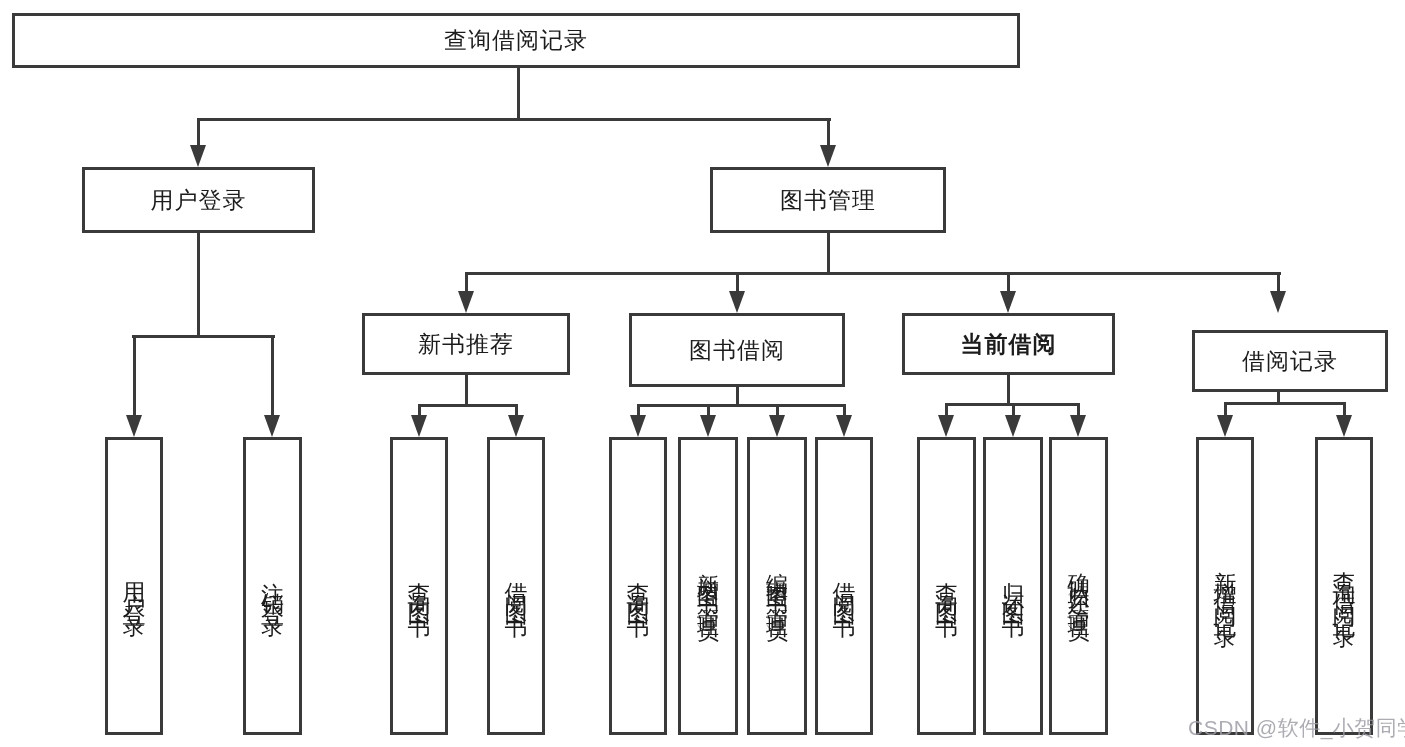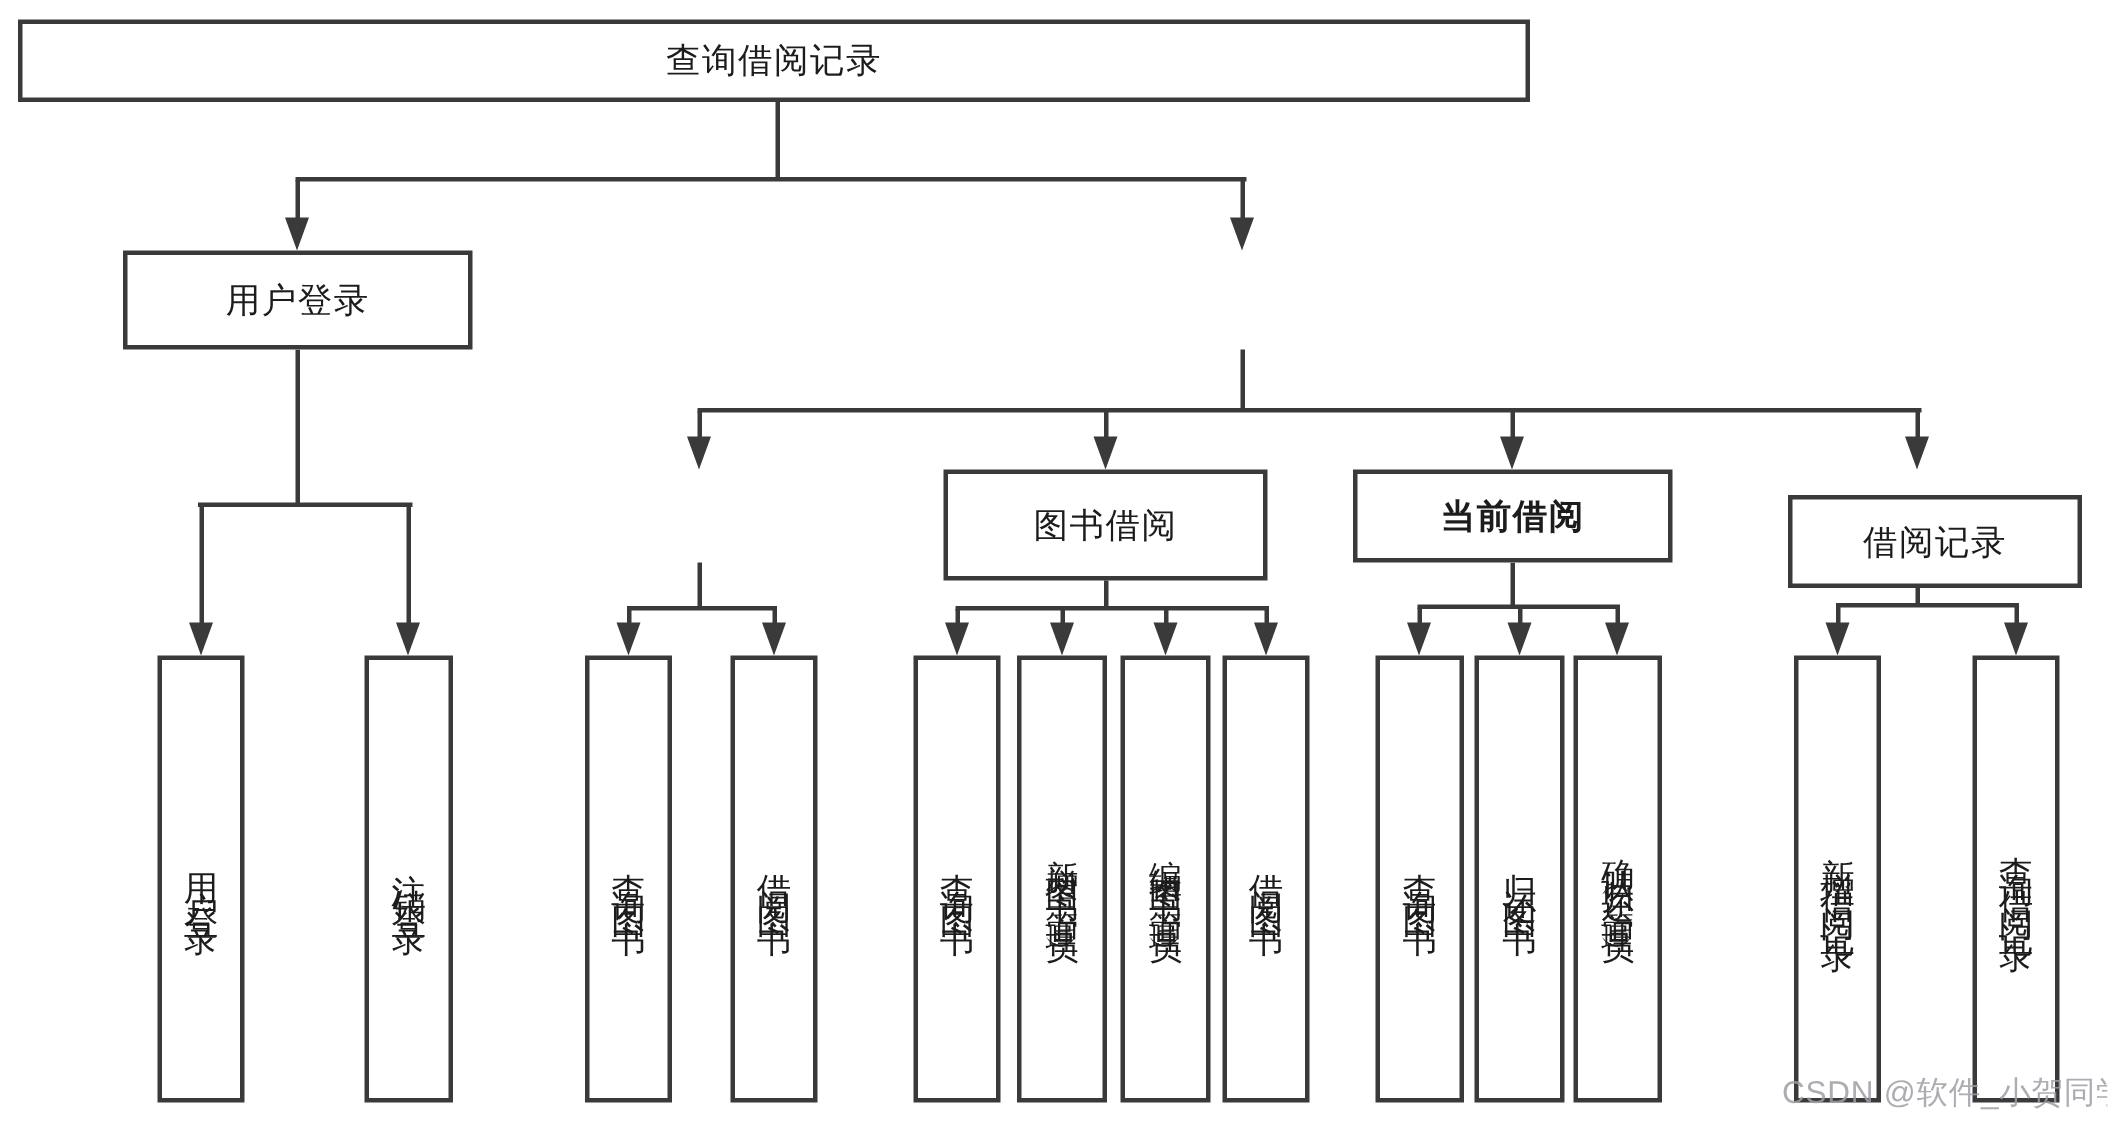--- a/index.html
+++ b/index.html
@@ -113,21 +113,23 @@
   <div class="vline" style="left:1277px;top:375px;width:3px;height:29px;"></div>
   <div class="hline" style="left:1224px;top:402px;width:122px;height:3px;"></div>
   <div class="vline" style="left:1224px;top:404px;width:3px;height:13px;"></div>
   <div class="vline" style="left:1343px;top:404px;width:3px;height:13px;"></div>
   <div class="arrow" style="left:1217px;top:415px;"></div>
   <div class="arrow" style="left:1336px;top:415px;"></div>
 
   <div class="box" style="left:12px;top:13px;width:1008px;height:55px;">查询借阅记录</div>
 
   <div class="box" style="left:82px;top:167px;width:233px;height:66px;">用户登录</div>
+  <div class="box" style="left:710px;top:167px;width:236px;height:66px;">图书管理</div>
 
+  <div class="box" style="left:362px;top:313px;width:208px;height:62px;">新书推荐</div>
   <div class="box" style="left:629px;top:313px;width:216px;height:74px;">图书借阅</div>
   <div class="box" style="left:902px;top:313px;width:213px;height:62px;font-weight:bold;">当前借阅</div>
   <div class="box" style="left:1172px;top:330px;width:196px;height:62px;margin-left:20px;">借阅记录</div>
 
   <div class="box vbox" style="left:105px;top:437px;width:58px;height:298px;">
     <span class="vtext">用户登录</span>
   </div>
   <div class="box vbox" style="left:243px;top:437px;width:59px;height:298px;">
     <span class="vtext">注销登录</span>
   </div>

